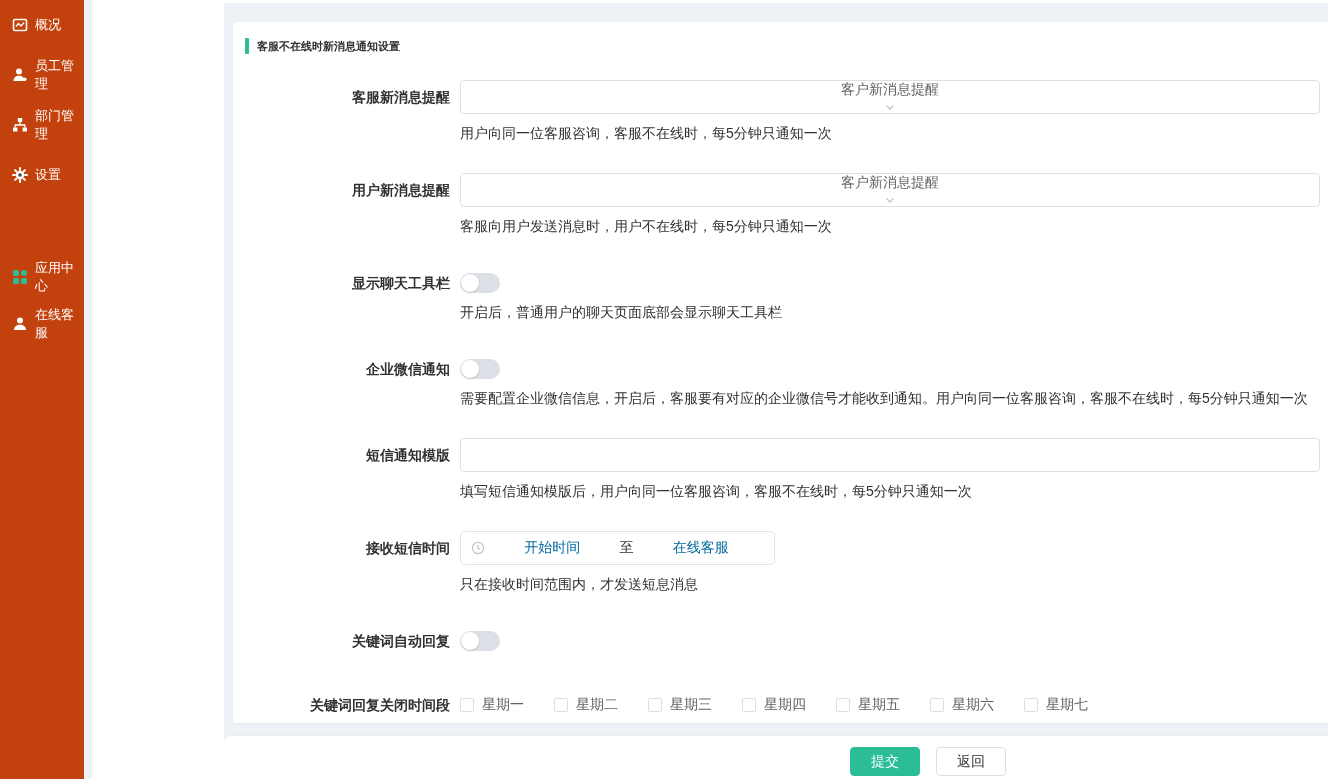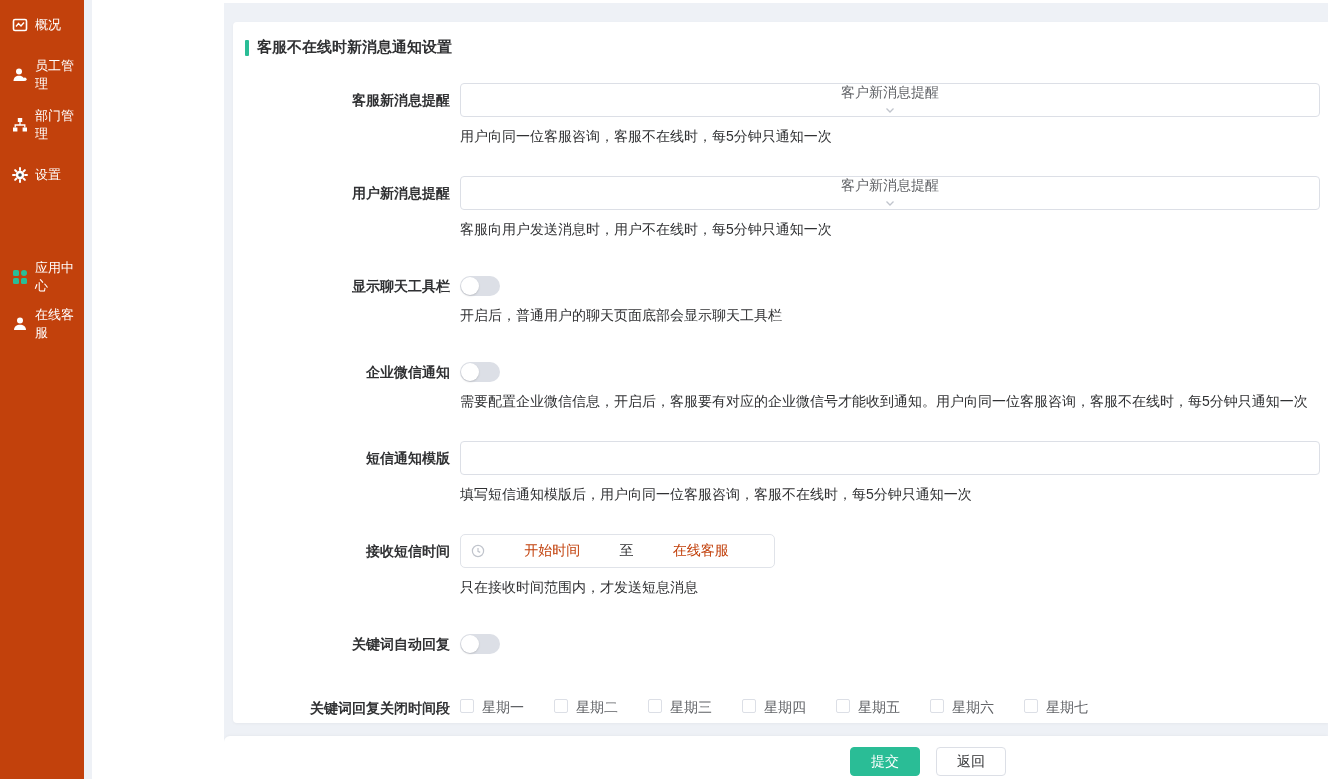--- a/index.html
+++ b/index.html
@@ -23,21 +23,21 @@
   
   .main { position:absolute; left:224px; top:0; right:0; bottom:0; background:#eef1f6; z-index:1; }
   .top-strip { position:absolute; left:0; right:0; top:0; height:3px; background:#ffffff; }
 
   .card { position:absolute; left:9px; right:0; top:22px; bottom:56px; background:#ffffff;
           border-radius:4px 0 0 4px; box-shadow:0 1px 3px rgba(0,0,0,.04); overflow:hidden; }
   .card-inner { padding:16px 8px 0 12px; }
 
   .section-title { display:flex; align-items:center; gap:8px; margin-bottom:26px; }
   .section-bar { width:4px; height:16px; background:#2abd96; border-radius:1px; }
-  .section-text { font-size:15px; font-weight:700; color:#303133; }
+  .section-text { font-size:11px; font-weight:700; color:#303133; }
 
   .form-row { display:flex; margin-bottom:30px; }
   .row-label { width:205px; flex:0 0 205px; text-align:right; padding-right:0;
                font-size:14px; font-weight:700; color:#303133; line-height:34px; }
   .row-ctrl { flex:1; margin-left:10px; min-width:0; }
 
   .helper { font-size:14px; color:#303133; margin-top:9px; line-height:20px; }
 
   
   .select-box, .text-input {
@@ -52,26 +52,26 @@
   
   .switch { width:40px; height:20px; border-radius:10px; background:#dcdfe6; position:relative;
             display:inline-block; vertical-align:middle; margin-top:7px; cursor:pointer; }
   .switch .knob { position:absolute; left:1px; top:1px; width:18px; height:18px; border-radius:50%;
                   background:#ffffff; box-shadow:0 1px 2px rgba(0,0,0,.15); }
 
   
   .time-range { width:315px; height:34px; border:1px solid #e0e3e9; border-radius:5px; background:#ffffff;
                 display:flex; align-items:center; padding:0 10px; font-size:14px; cursor:pointer; }
   .time-range .clock { color:#c0c4cc; display:flex; margin-right:4px; }
-  .time-range .ph { flex:1; text-align:center; color:#c2410c; }
+  .time-range .ph { flex:1; text-align:center; color:#0369a1; }
   .time-range .sep { color:#303133; padding:0 4px; }
 
   
   .check-group { display:flex; align-items:center; gap:0; height:34px; }
-  .check-item { display:flex; align-items:flex-start; margin-right:30px; cursor:pointer; }
+  .check-item { display:flex; align-items:center; margin-right:30px; cursor:pointer; }
   .check-box { width:14px; height:14px; border:1px solid #dcdfe6; border-radius:2px; background:#fff;
                display:inline-block; }
   .check-label { font-size:14px; color:#606266; margin-left:8px; }
 
   
   .footer { position:absolute; left:0; right:0; bottom:0; height:43px; background:#ffffff;
             border-radius:6px 0 0 0; box-shadow:0 -1px 3px rgba(0,0,0,.03); }
   .footer-btns { position:absolute; left:626px; top:11px; display:flex; gap:16px; }
   .btn { height:29px; padding:0 20px; border-radius:4px; font-size:14px; display:flex; align-items:center;
          cursor:pointer; border:1px solid transparent; font-family:inherit; }

